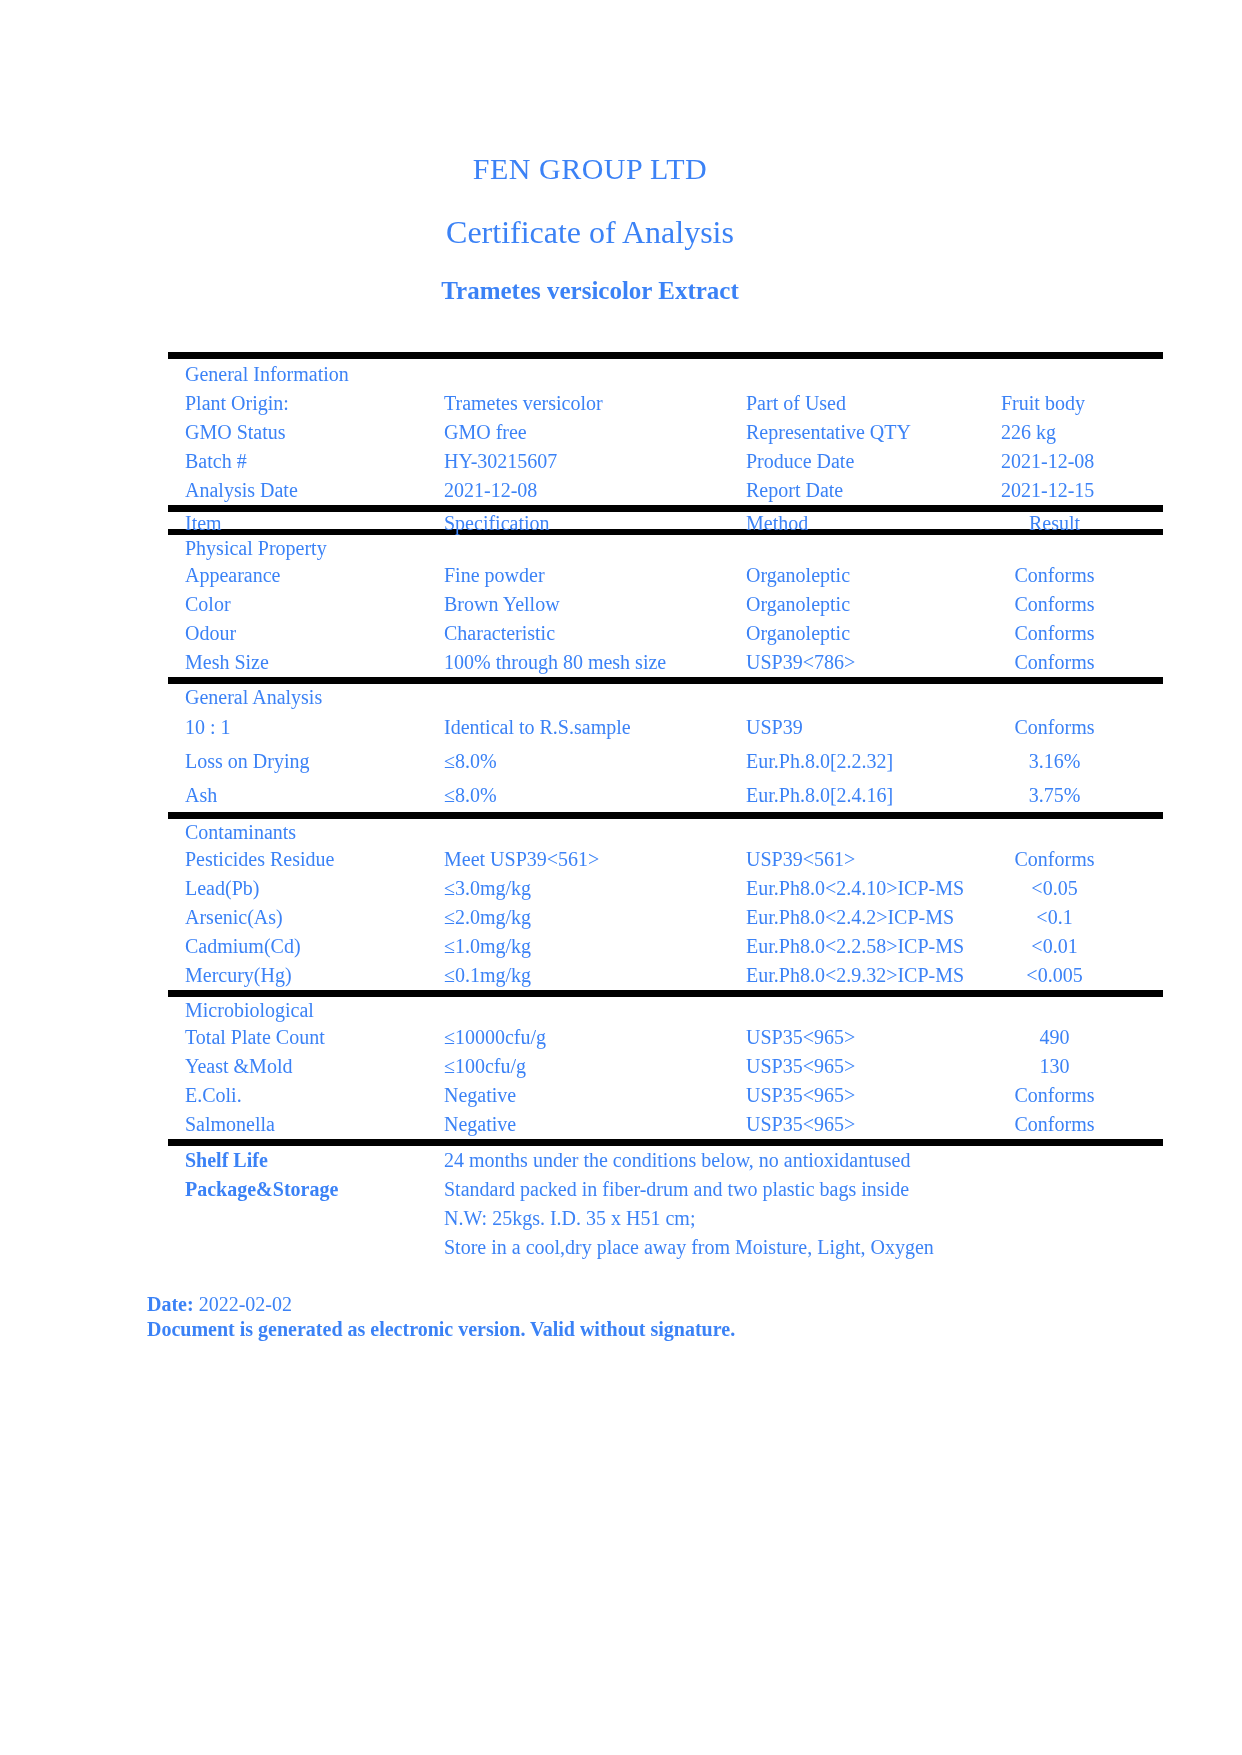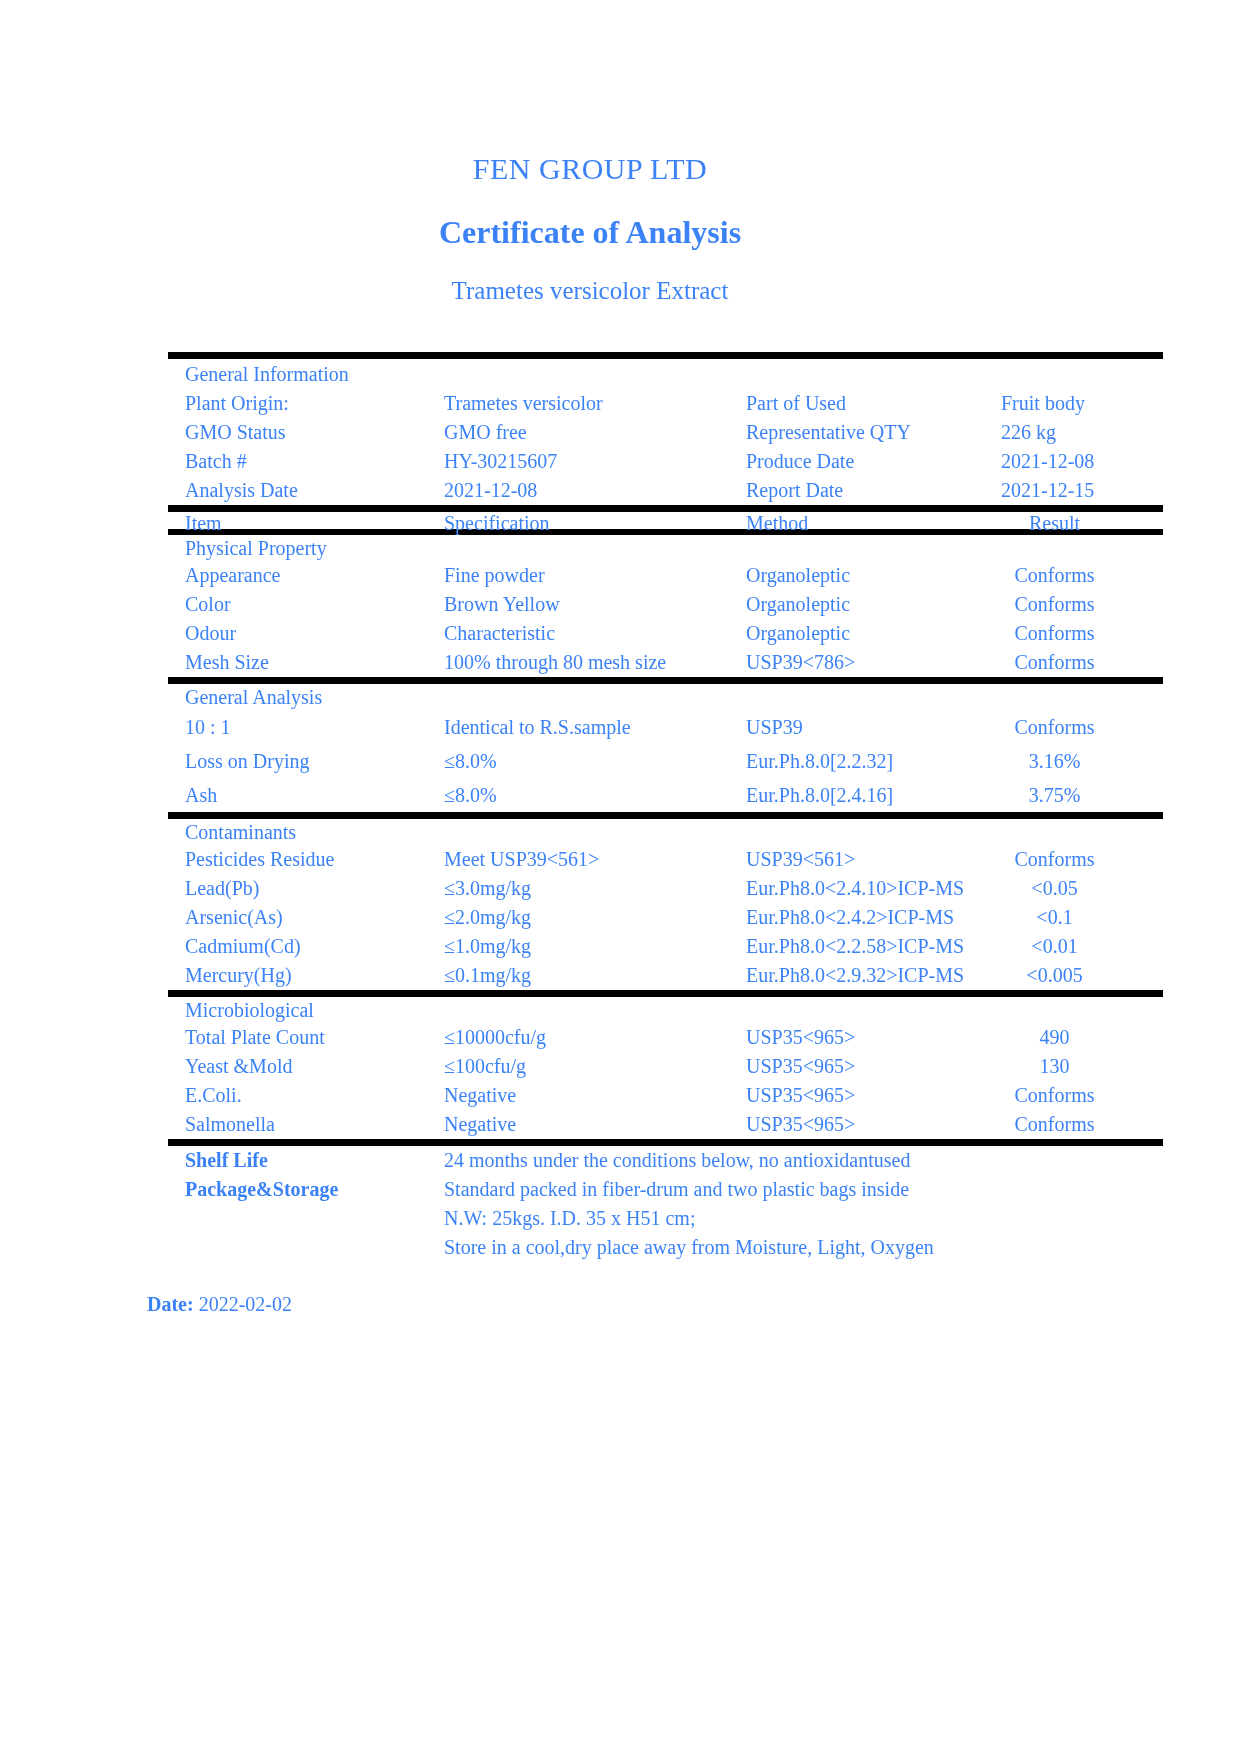--- a/index.html
+++ b/index.html
@@ -7,22 +7,22 @@
     position:relative;
     width:1242px;height:1755px;
     background:#ffffff;
     font-family:"Liberation Serif", serif;
     color:#3b82f6;
     overflow:hidden;
     margin-left:40px;
   }
   .doc-header{position:absolute;left:0;top:152px;width:1100px;text-align:center;}
   .company{font-size:30px;font-weight:normal;letter-spacing:0.5px;}
-  .doc-title{margin-top:28px;font-size:32px;font-weight:bold;}
-  .product{margin-top:26px;font-size:25px;font-weight:normal;}
+  .doc-title{margin-top:28px;font-size:32px;font-weight:normal;}
+  .product{margin-top:26px;font-size:25px;font-weight:bold;}
 
   .doc-body{position:absolute;left:128px;top:352px;width:995px;}
   .rule{height:7px;background:#000000;}
   .rule.thin{height:6px;}
 
   .sec-title{
     font-weight:normal;font-size:20px;
     padding-left:17px;
     display:flex;align-items:center;
     height:30px;
@@ -230,15 +230,16 @@
         </div>
         <div class="s-row">
           <div class="cell s-label"></div>
           <div class="cell s-text">Store in a cool,dry place away from Moisture, Light, Oxygen</div>
         </div>
       </div>
   </div>
 
   <div class="doc-footer">
     <div><span class="date-label">Date:</span> <span>2022-02-02</span></div>
+    <div class="footer-note">Document is generated as electronic version. Valid without signature.</div>
   </div>
 
 </div>
 
 </body></html>

